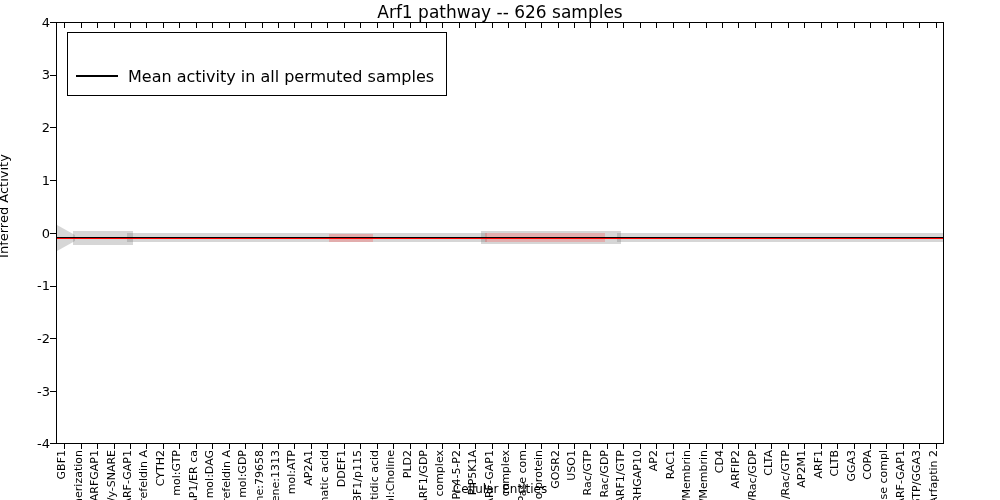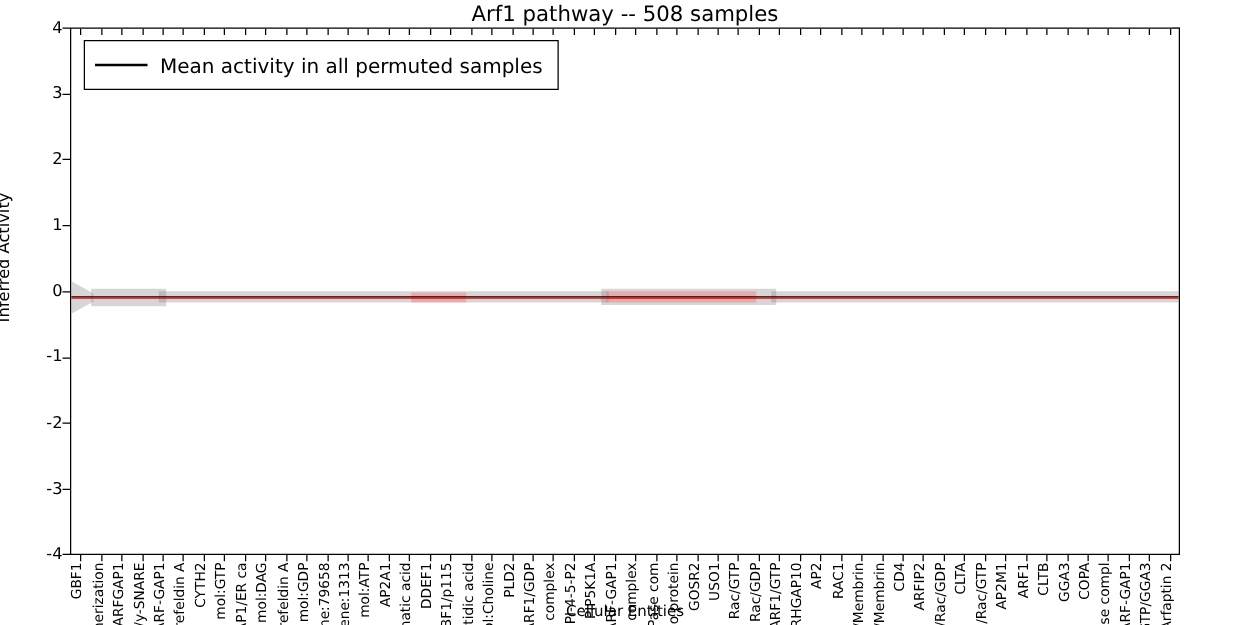--- a/index.html
+++ b/index.html
@@ -136,38 +136,39 @@
     left: 68px;
     top: 32px;
     border: 1px solid #000;
     background: #fff;
     padding: 6px 12px 6px 8px;
   }
   .legend-row {
     display: flex;
     align-items: center;
     height: 26px;
+    margin-top: 24px;
   }
   .legend-swatch {
     width: 42px;
     height: 2px;
     margin-right: 10px;
   }
   .legend-text {
     font-size: 16px;
     color: #000;
     white-space: nowrap;
   }
 </style>
 </head>
 <body>
 
 <div id="figure">
 
-  <div id="chart-title">Arf1 pathway -- 508 samples</div>
+  <div id="chart-title">Arf1 pathway -- 626 samples</div>
 
   <div id="ylabel">Inferred Activity</div>
 
   <div class="ytick-label" style="top:15px;">4</div>
   <div class="ytick-label" style="top:67px;">3</div>
   <div class="ytick-label" style="top:120px;">2</div>
   <div class="ytick-label" style="top:173px;">1</div>
   <div class="ytick-label" style="top:226px;">0</div>
   <div class="ytick-label" style="top:278px;">-1</div>
   <div class="ytick-label" style="top:331px;">-2</div>

